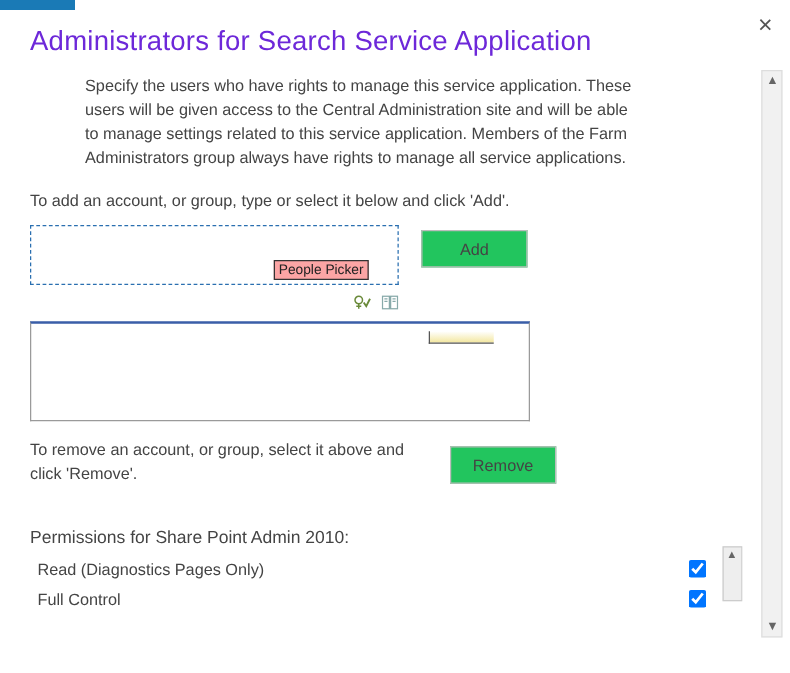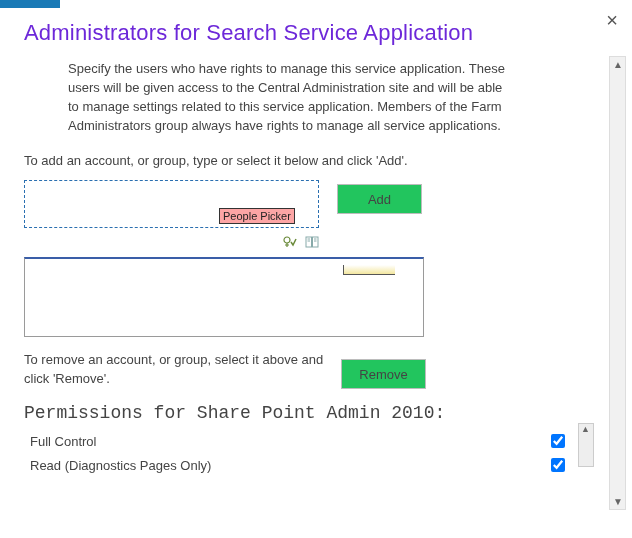--- a/index.html
+++ b/index.html
@@ -121,33 +121,32 @@
     top: 6px;
     width: 52px;
     height: 10px;
     border: 1px solid #555;
     border-top: none;
     border-right: none;
     background: linear-gradient(#fff, #f3e7a0);
   }
   .remove-row {
     display: flex;
-    align-items: flex-end;
-    gap: 17px;
+    align-items: center;
+    gap: 36px;
     margin-top: 14px;
   }
   .remove-text {
     width: 300px;
     font-size: 13px;
     line-height: 1.45;
   }
   .perm-label {
-    margin-top: 14px;
-    font-size: 18px;
-    font-family: Liberation Mono, monospace;
+    margin-top: 32px;
+    font-size: 14px;
   }
   .perm-list {
     margin-top: 6px;
     width: 420px;
   }
   .perm-item {
     display: flex;
     align-items: center;
     justify-content: space-between;
     padding: 2px 4px 2px 6px;
@@ -245,27 +244,27 @@
   <div class="remove-row">
     <div class="remove-text">To remove an account, or group, select it above and click 'Remove'.</div>
     <button class="btn">Remove</button>
   </div>
 
   <div class="perm-label">Permissions for Share Point Admin 2010:</div>
 
   <div class="perm-table">
     <div class="perm-col perm-list">
       <div class="perm-item">
-        <span>Full Control</span>
+        <span>Read (Diagnostics Pages Only)</span>
         <span class="perm-right">
             <input type="checkbox" checked="" style="">
           </span>
       </div>
       <div class="perm-item">
-        <span>Read (Diagnostics Pages Only)</span>
+        <span>Full Control</span>
         <span class="perm-right">
             <input type="checkbox" checked="" style="">
           </span>
       </div>
     </div>
     <div class="perm-scroll">
       <span class="arrow up">▲</span>
     </div>
   </div>
 

